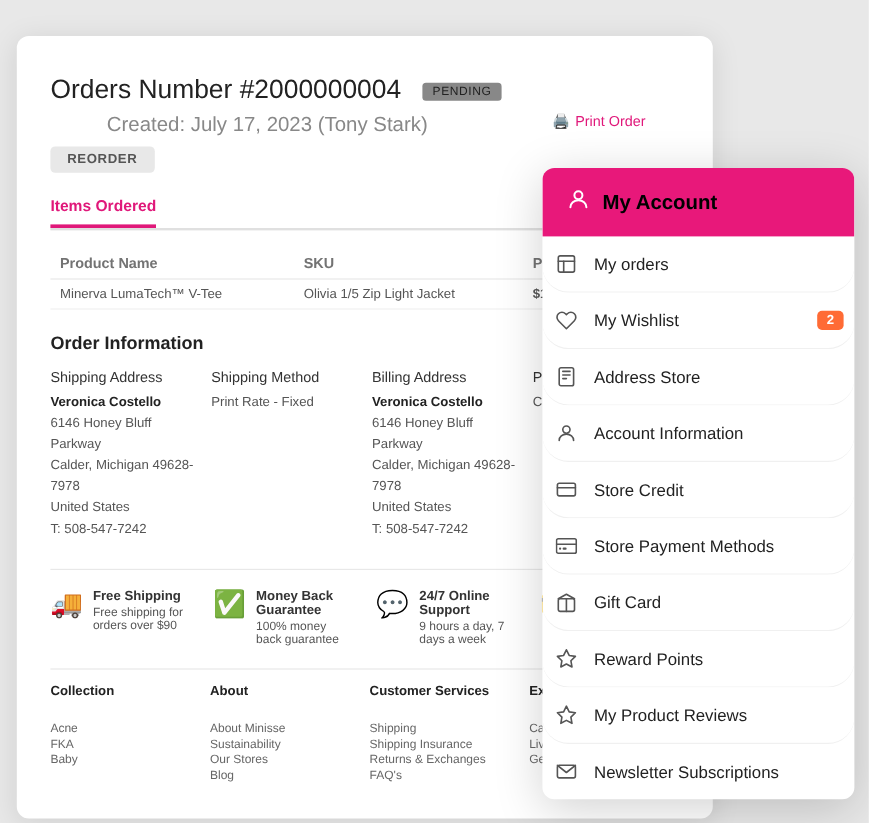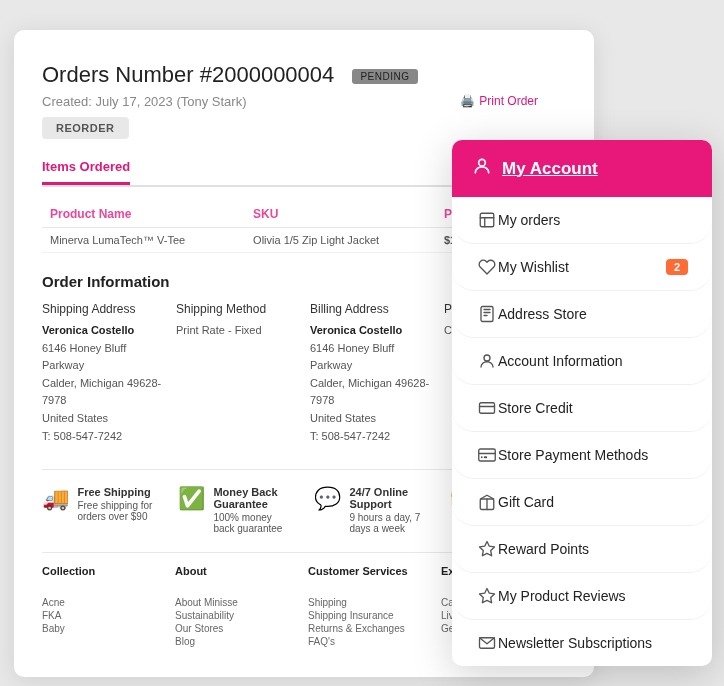--- a/index.html
+++ b/index.html
@@ -42,23 +42,24 @@
       color: #fff;
       font-size: 10px;
       font-weight: 700;
       border-radius: 3px;
       padding: 2px 8px;
       margin-left: 12px;
       vertical-align: middle;
       letter-spacing: 0.5px;
     }
     .order-meta {
-      font-size: 13px;
+      font-size: 17px;
       color: #888;
       margin-bottom: 8px;
+      margin-left: 47px;
     }
     .reorder-btn {
       background: #e8e8e8;
       border: none;
       border-radius: 4px;
       font-size: 11px;
       font-weight: 700;
       padding: 5px 14px;
       color: #555;
       cursor: pointer;
@@ -101,21 +102,21 @@
     
     .order-table {
       width: 100%;
       border-collapse: collapse;
       font-size: 12px;
       margin-bottom: 12px;
     }
     .order-table th {
       text-align: left;
       font-weight: 700;
-      color: #ec4899;
+      color: #737373;
       padding: 6px 8px;
       border-bottom: 1px solid #e8e8e8;
     }
     .order-table td {
       padding: 6px 8px;
       color: #555;
       border-bottom: 1px solid #f0f0f0;
       vertical-align: top;
       font-size: 11px;
     }
@@ -219,32 +220,32 @@
       padding: 16px 20px;
       display: flex;
       align-items: center;
       gap: 10px;
     }
     .menu-header-icon {
       color: #fff;
       font-size: 18px;
     }
     .menu-header-text {
-      color: #ffffff;
+      color: #000000;
       font-size: 17px;
       font-weight: 700;
-      text-decoration: underline;
     }
 
     .menu-item {
       display: flex;
       align-items: center;
-      padding: 12px 24px;
+      padding: 12px 9px;
       border-bottom: 1px solid #f0f0f0;
       cursor: pointer;
+      gap: 12px;
       transition: background 0.15s;
       border-radius: 22px;
     }
     .menu-item:last-child { border-bottom: none; }
 
     .menu-item-icon {
       width: 22px;
       height: 22px;
       display: flex;
       align-items: center;

